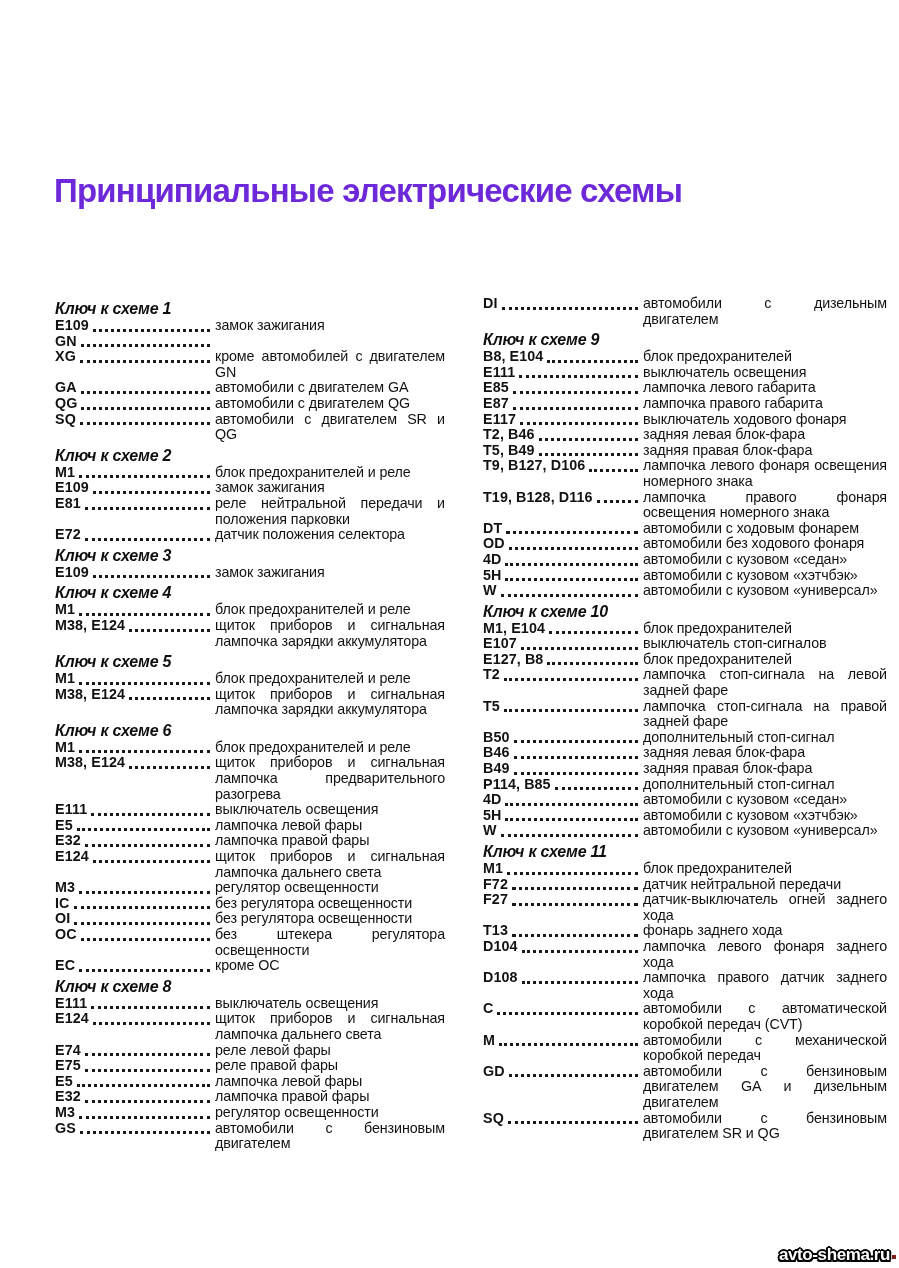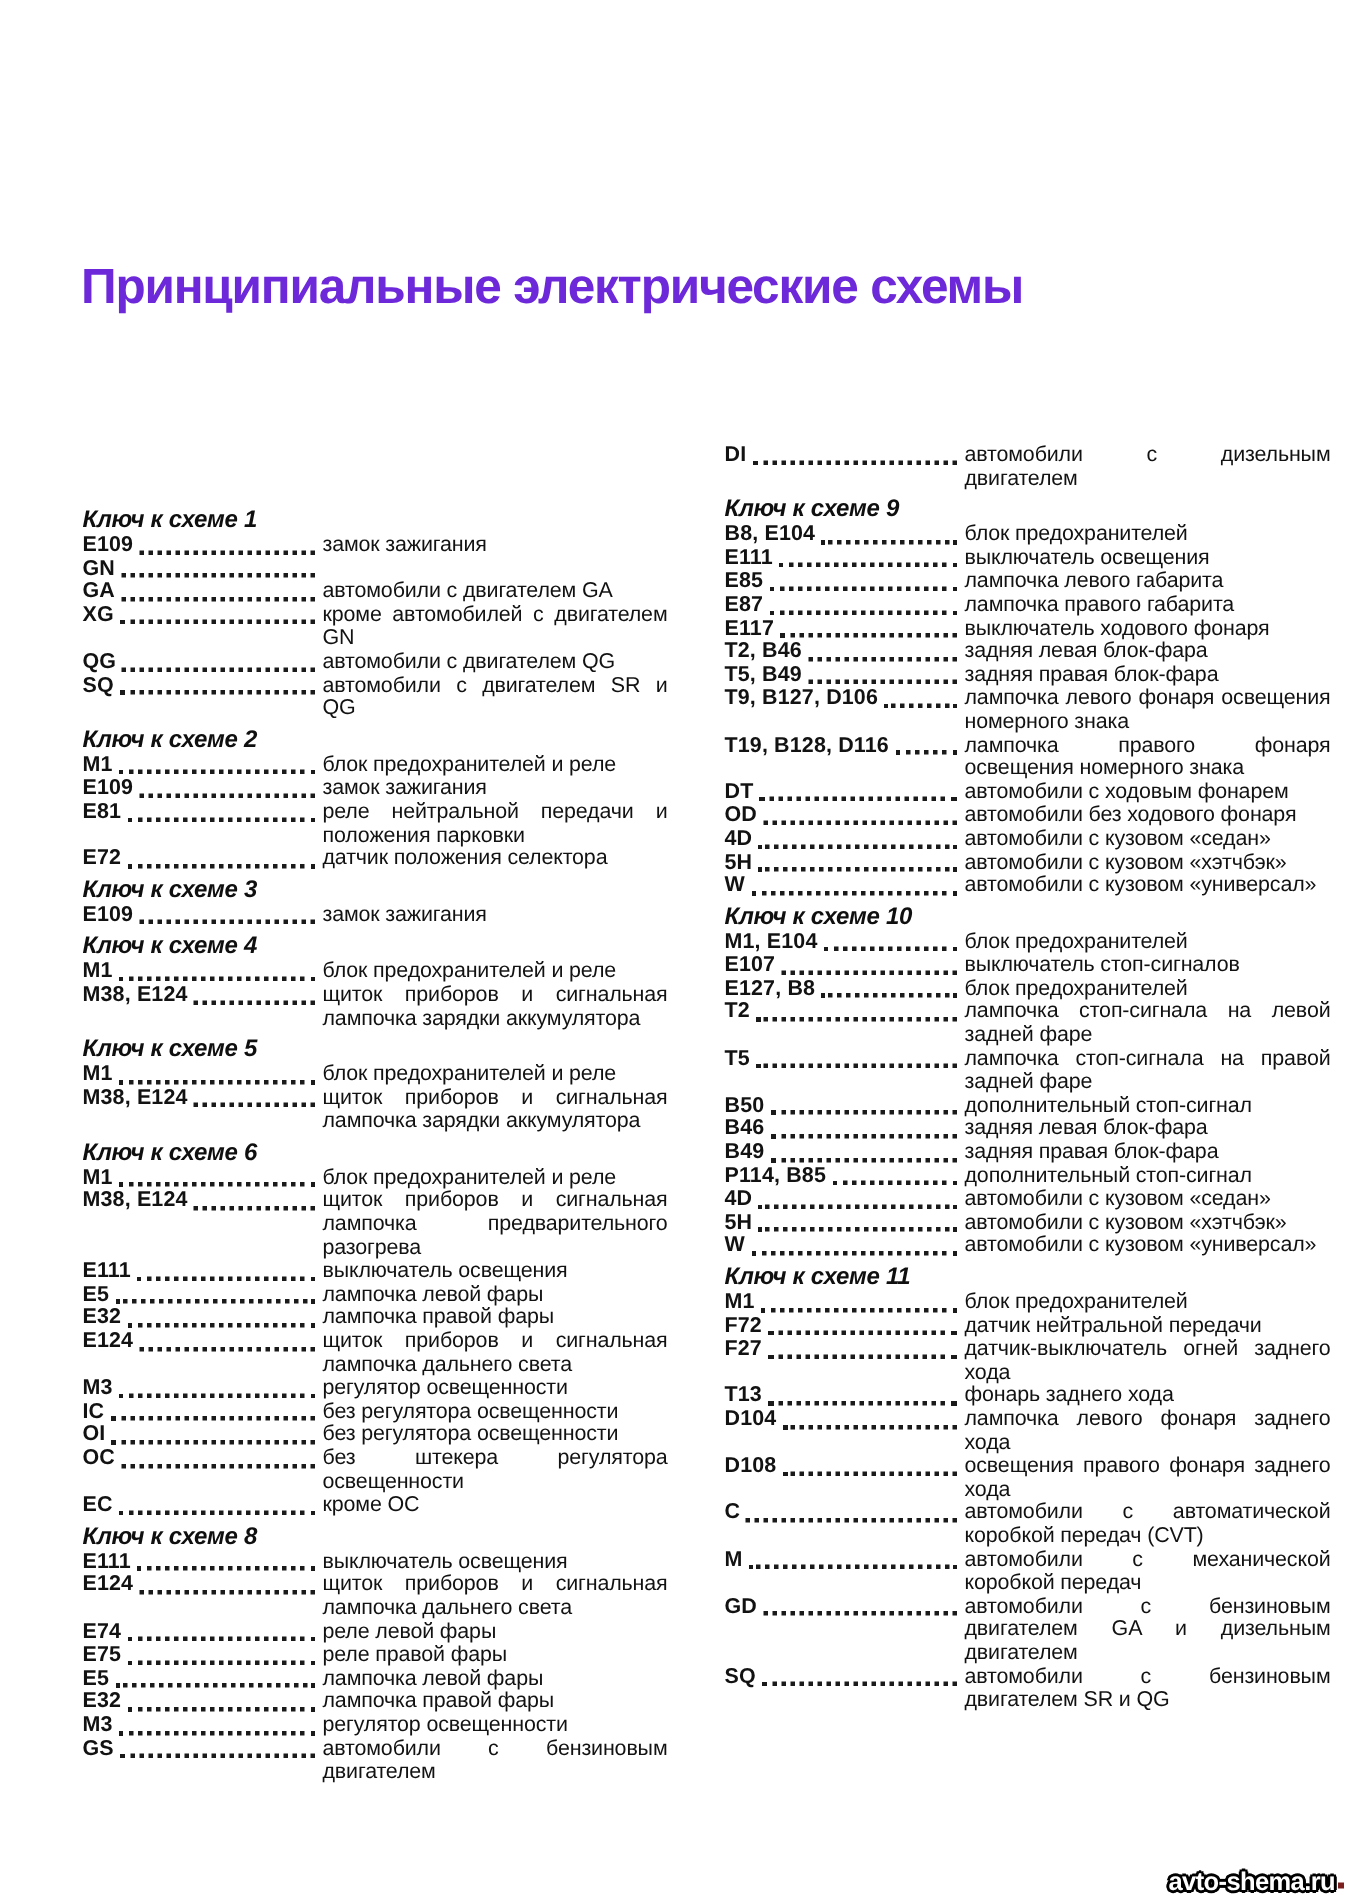--- a/index.html
+++ b/index.html
@@ -29,21 +29,21 @@
     position: absolute;
     left: 55px;
     top: 296px;
     width: 808px;
     display: flex;
     gap: 14px;
   }
   .key-column {
     flex: 1 1 0;
   }
-  .key-column.left  { flex: 0 0 390px; margin-top: 38px; }
+  .key-column.left  { flex: 0 0 390px; }
   .key-column.right { flex: 0 0 404px; margin-left: 24px; }
 
   .section-heading {
     font-size: 16px;
     font-weight: 700;
     font-style: italic;
     line-height: 17px;
     margin: 4px 0 1px 0;
     color: #0f0f0f;
     letter-spacing: -0.2px;
@@ -116,31 +116,31 @@
         <span class="desc">замок зажигания</span>
       </div>
       <div class="entry-row">
         <span class="code-cell">
           <span class="code">GN</span>
           <span class="leader"></span>
         </span>
       </div>
       <div class="entry-row">
         <span class="code-cell">
+          <span class="code">XG</span>
+          <span class="leader"></span>
+        </span>
+        <span class="desc">кроме автомобилей с двигателем GN</span>
+      </div>
+      <div class="entry-row">
+        <span class="code-cell">
           <span class="code">GA</span>
           <span class="leader"></span>
         </span>
         <span class="desc">автомобили с двигателем GA</span>
-      </div>
-      <div class="entry-row">
-        <span class="code-cell">
-          <span class="code">XG</span>
-          <span class="leader"></span>
-        </span>
-        <span class="desc">кроме автомобилей с двигателем GN</span>
       </div>
       <div class="entry-row">
         <span class="code-cell">
           <span class="code">QG</span>
           <span class="leader"></span>
         </span>
         <span class="desc">автомобили с двигателем QG</span>
       </div>
       <div class="entry-row">
         <span class="code-cell">
@@ -578,21 +578,21 @@
           <span class="code">D104</span>
           <span class="leader"></span>
         </span>
         <span class="desc">лампочка левого фонаря заднего хода</span>
       </div>
       <div class="entry-row">
         <span class="code-cell">
           <span class="code">D108</span>
           <span class="leader"></span>
         </span>
-        <span class="desc">освещения правого фонаря заднего хода</span>
+        <span class="desc">лампочка правого датчик заднего хода</span>
       </div>
       <div class="entry-row">
         <span class="code-cell">
           <span class="code">C</span>
           <span class="leader"></span>
         </span>
         <span class="desc">автомобили с автоматической коробкой передач (CVT)</span>
       </div>
       <div class="entry-row">
         <span class="code-cell">

